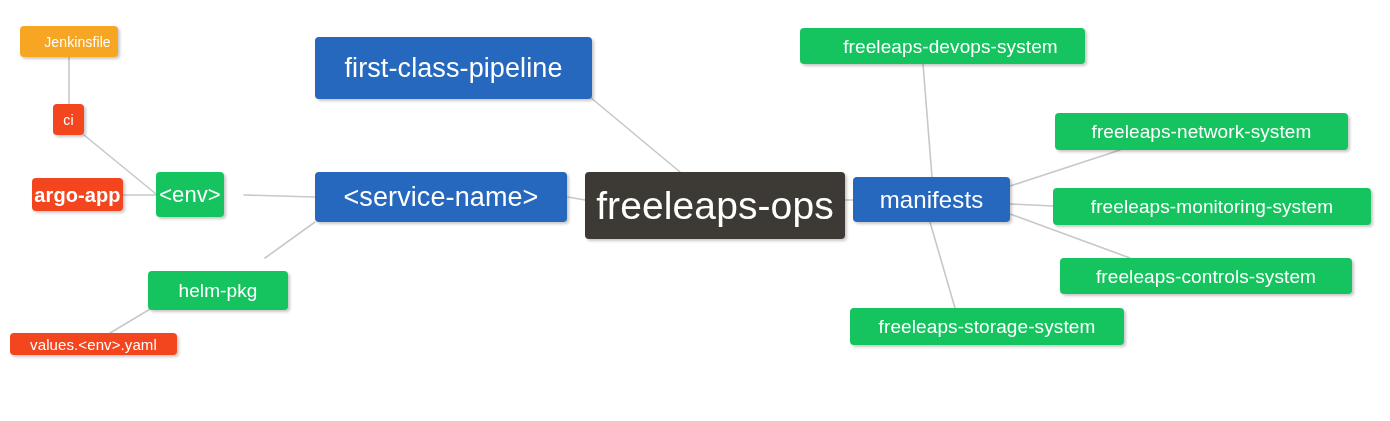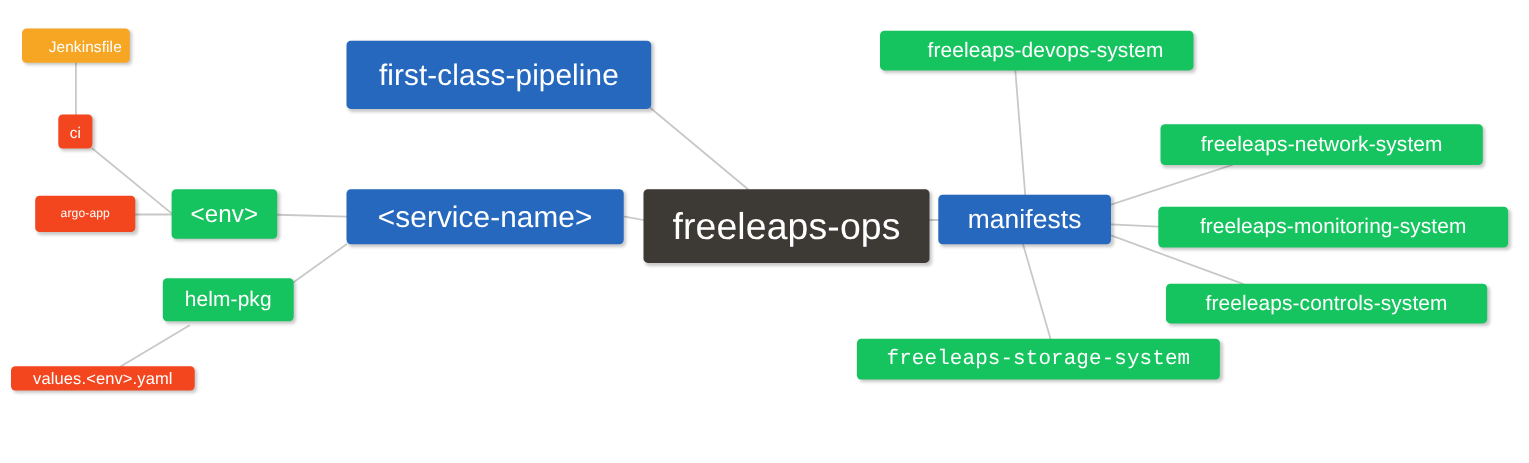--- a/index.html
+++ b/index.html
@@ -65,52 +65,52 @@
       <line x1="930" y1="222" x2="955" y2="308" stroke="#c8c8c8" stroke-width="1.6" stroke-linecap="round"></line>
     </svg>
   <div id="node-layer">
       <div class="node" style="left: 20px; top: 26px; width: 98px; height: 31px; background: rgb(246, 166, 35);">
         <span class="node-label" style="font-size: 14px; margin-left: 17px;">Jenkinsfile</span>
       </div>
       <div class="node" style="left: 53px; top: 104px; width: 31px; height: 31px; background: rgb(244, 70, 30);">
         <span class="node-label" style="font-size: 14px;">ci</span>
       </div>
       <div class="node" style="left: 32px; top: 178px; width: 91px; height: 33px; background: rgb(244, 70, 30);">
-        <span class="node-label" style="font-size: 11px;">argo-app</span>
+        <span class="node-label" style="font-size: 20px; font-weight: bold;">argo-app</span>
       </div>
-      <div class="node" style="left: 156px; top: 172px; width: 96px; height: 45px; background: rgb(22, 196, 95);">
+      <div class="node" style="left: 156px; top: 172px; width: 68px; height: 45px; background: rgb(22, 196, 95);">
         <span class="node-label" style="font-size: 22px;">&lt;env&gt;</span>
       </div>
-      <div class="node" style="left: 148px; top: 253px; width: 119px; height: 39px; background: rgb(22, 196, 95);">
+      <div class="node" style="left: 148px; top: 271px; width: 140px; height: 39px; background: rgb(22, 196, 95);">
         <span class="node-label" style="font-size: 19px;">helm-pkg</span>
       </div>
       <div class="node" style="left: 10px; top: 333px; width: 167px; height: 22px; background: rgb(244, 70, 30);">
         <span class="node-label" style="font-size: 15px;">values.&lt;env&gt;.yaml</span>
       </div>
       <div class="node" style="left: 315px; top: 37px; width: 277px; height: 62px; background: rgb(37, 104, 189);">
         <span class="node-label" style="font-size: 27px;">first-class-pipeline</span>
       </div>
       <div class="node" style="left: 315px; top: 172px; width: 252px; height: 50px; background: rgb(37, 104, 189);">
         <span class="node-label" style="font-size: 27px;">&lt;service-name&gt;</span>
       </div>
       <div class="node" style="left: 585px; top: 172px; width: 260px; height: 67px; background: rgb(61, 57, 53);">
-        <span class="node-label" style="font-size: 34px;">freeleaps-ops</span>
+        <span class="node-label" style="font-size: 39px;">freeleaps-ops</span>
       </div>
       <div class="node" style="left: 853px; top: 177px; width: 157px; height: 45px; background: rgb(37, 104, 189);">
         <span class="node-label" style="font-size: 24px;">manifests</span>
       </div>
       <div class="node" style="left: 800px; top: 28px; width: 285px; height: 36px; background: rgb(22, 196, 95);">
         <span class="node-label" style="font-size: 19px; margin-left: 16px;">freeleaps-devops-system</span>
       </div>
       <div class="node" style="left: 1055px; top: 113px; width: 293px; height: 37px; background: rgb(22, 196, 95);">
         <span class="node-label" style="font-size: 19px;">freeleaps-network-system</span>
       </div>
       <div class="node" style="left: 1053px; top: 188px; width: 318px; height: 37px; background: rgb(22, 196, 95);">
         <span class="node-label" style="font-size: 19px;">freeleaps-monitoring-system</span>
       </div>
       <div class="node" style="left: 1060px; top: 258px; width: 292px; height: 36px; background: rgb(22, 196, 95);">
         <span class="node-label" style="font-size: 19px; text-align: center;">freeleaps-controls-system</span>
       </div>
-      <div class="node" style="left: 779px; top: 308px; width: 330px; height: 37px; background: rgb(22, 196, 95); font-family: Liberation Mono, monospace;">
+      <div class="node" style="left: 850px; top: 308px; width: 274px; height: 37px; background: rgb(22, 196, 95);">
         <span class="node-label" style="font-size: 19px;">freeleaps-storage-system</span>
       </div>
     </div>
 </div>
 
 </body></html>

